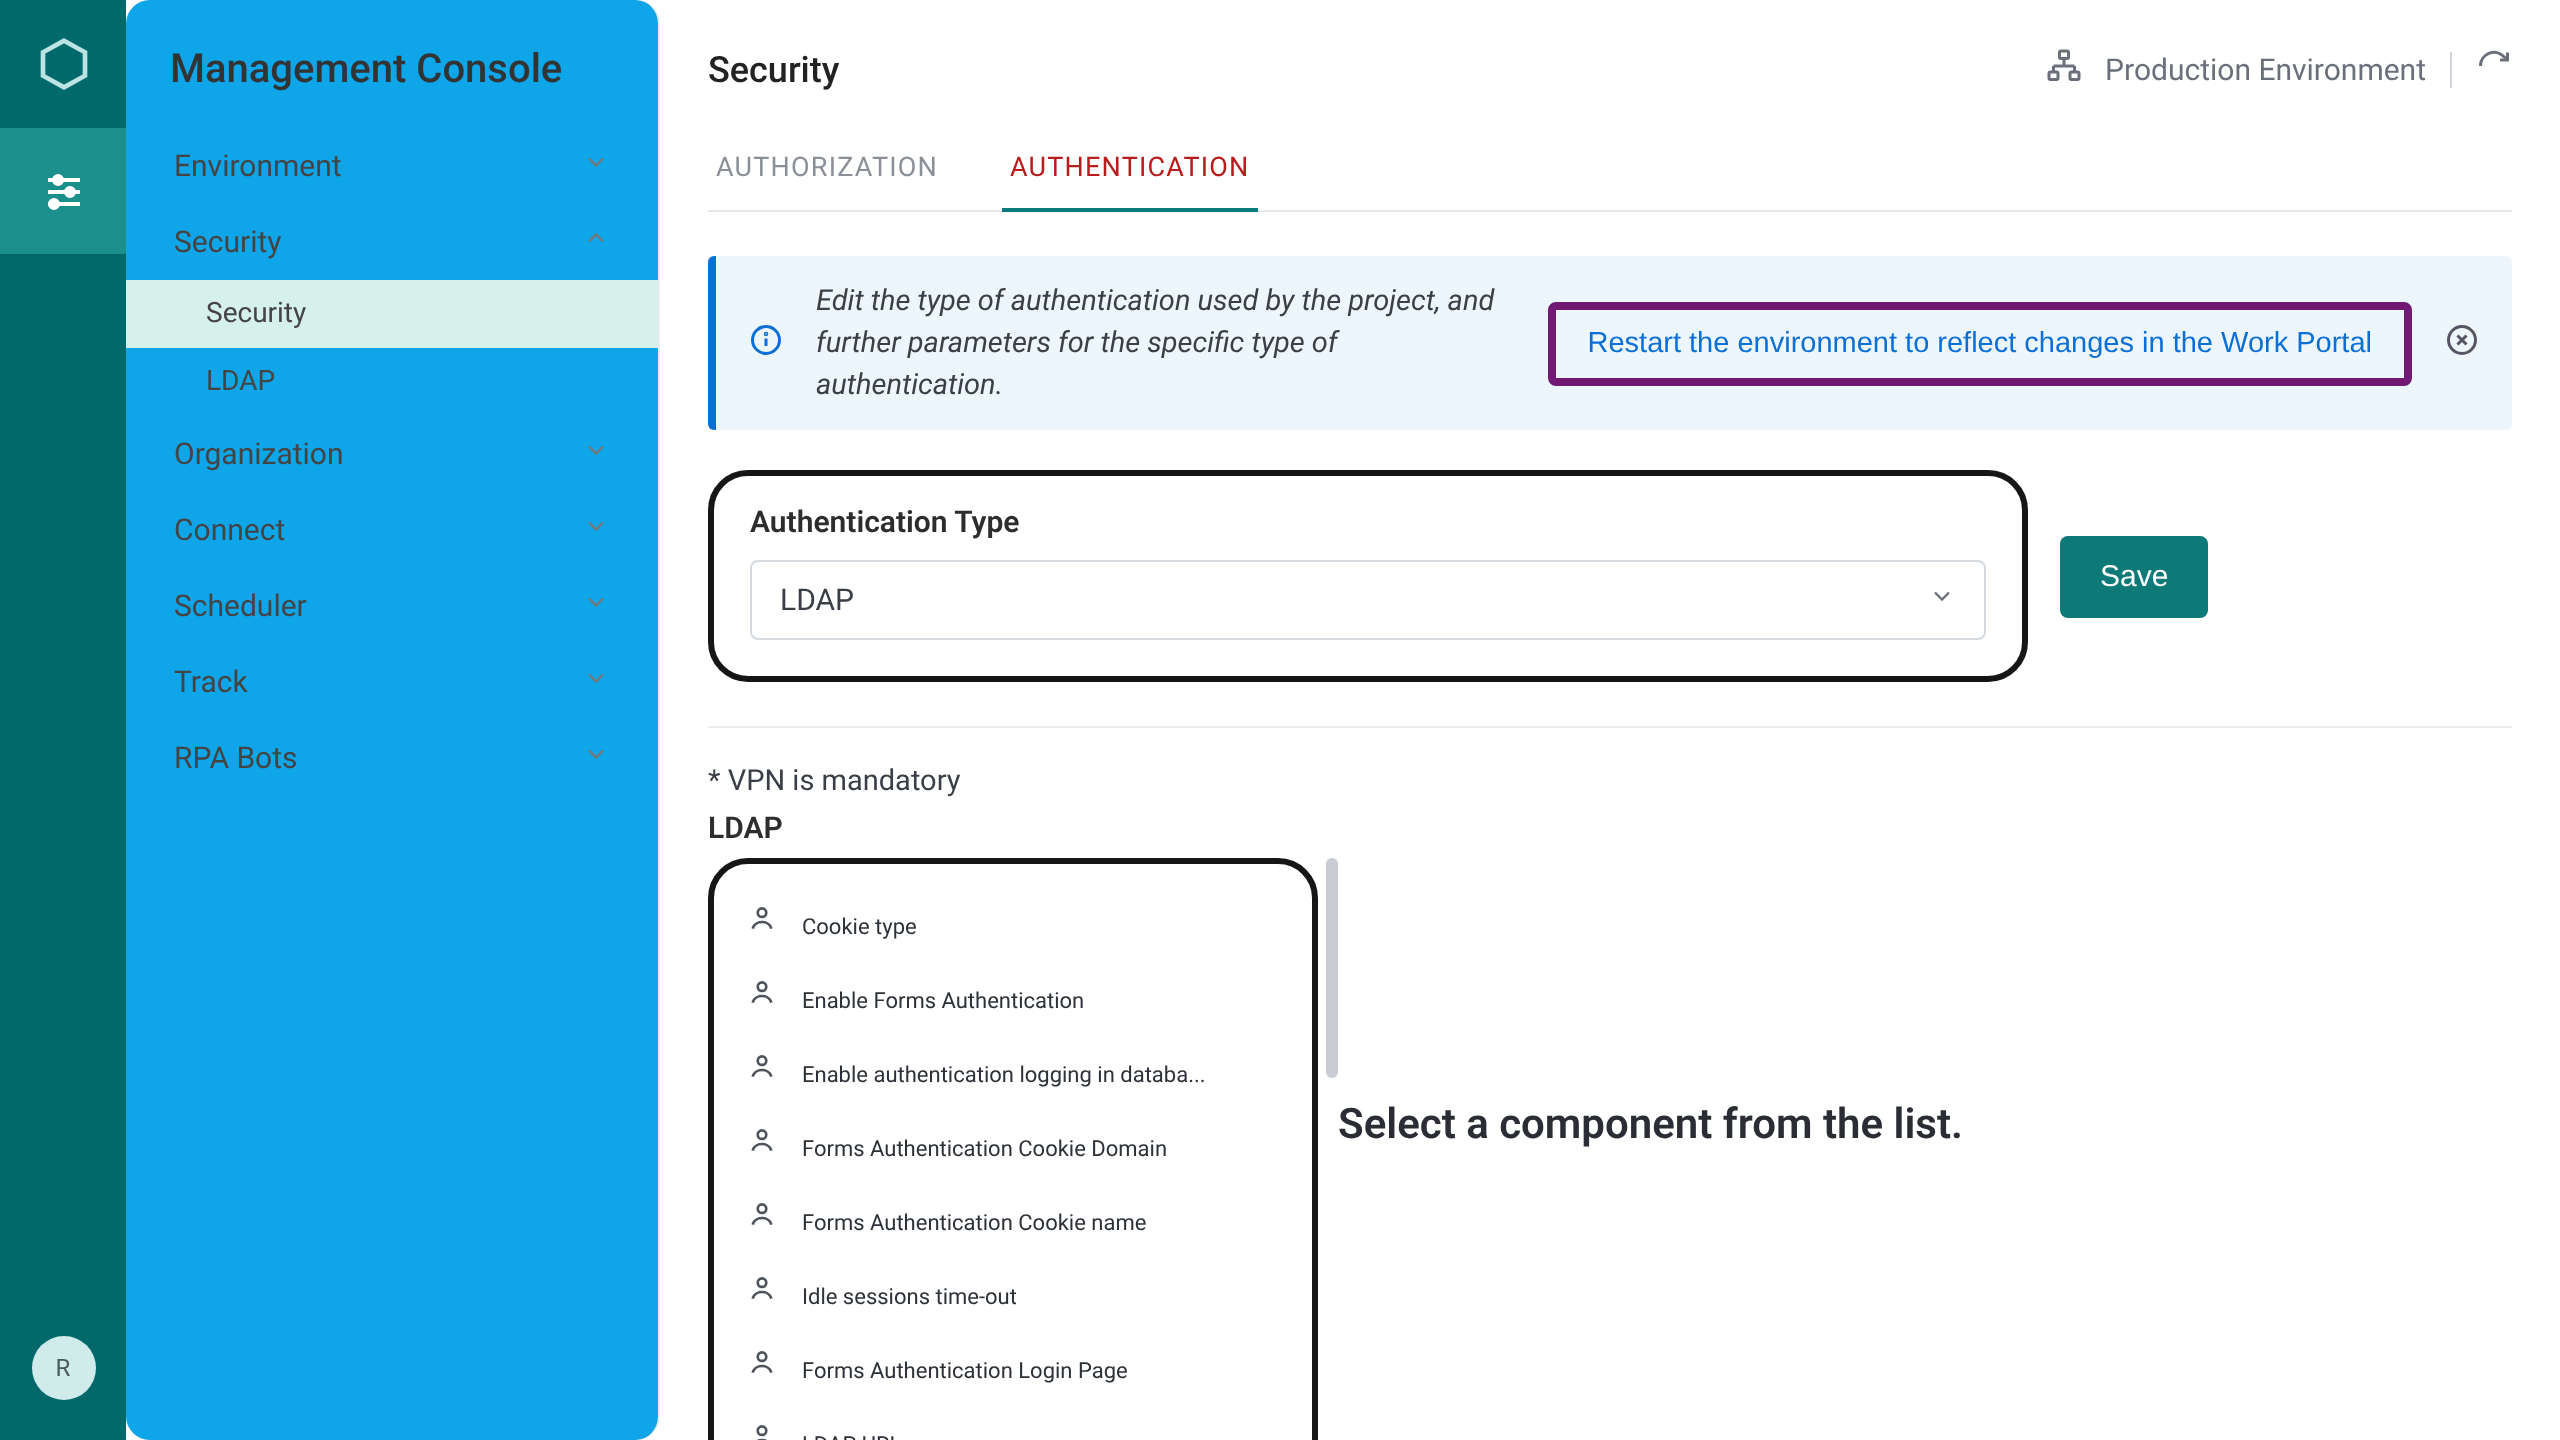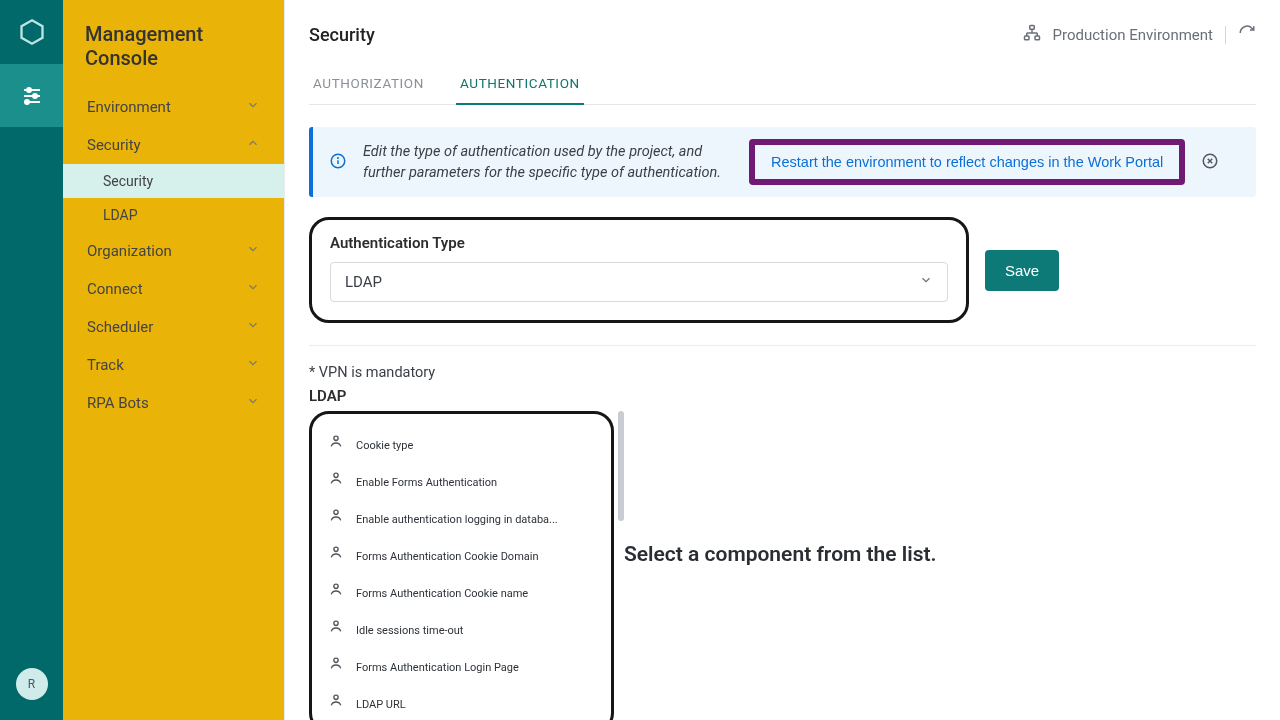--- a/index.html
+++ b/index.html
@@ -9,47 +9,47 @@
   
   .rail { width: 63px; background: #02696b; display: flex; flex-direction: column; align-items: center; }
   .rail-logo { width: 63px; height: 64px; display: flex; align-items: center; justify-content: center; }
   .rail-logo svg { width: 28px; height: 28px; stroke: #bce3e3; fill: none; stroke-width: 2; }
   .rail-item { width: 63px; height: 63px; display: flex; align-items: center; justify-content: center; background: #1a8f8c; }
   .rail-item svg { width: 24px; height: 24px; stroke: #fff; fill: none; stroke-width: 2; }
   .rail-spacer { flex: 1; }
   .rail-avatar { width: 32px; height: 32px; border-radius: 50%; background: #cfebea; color: #4b5a5a; display: flex; align-items: center; justify-content: center; font-size: 12px; margin-bottom: 20px; }
 
   
-  .sidebar { width: 222px; background: #eab308; border-right: 1px solid #e9ecef; display: flex; flex-direction: column; }
+  .sidebar { width: 267px; background: #0ea5e9; border-right: 1px solid #e9ecef; display: flex; flex-direction: column; border-radius: 12px; }
   .sidebar-title { font-size: 20px; font-weight: 500; color: #333; padding: 22px 22px 18px; }
   .side-nav { flex: 1; overflow-y: auto; }
   .nav-row { display: flex; align-items: flex-start; justify-content: space-between; padding: 10px 24px; font-size: 15px; color: #444; cursor: pointer; }
   .nav-row .chevron svg { width: 14px; height: 14px; stroke: #777; fill: none; stroke-width: 2; }
   .sub-nav .sub-row { padding: 9px 24px 9px 40px; font-size: 14px; color: #444; cursor: pointer; }
   .sub-row.sub-active { background: #d6f0ec; }
 
   
   .main { flex: 1; display: flex; flex-direction: column; padding: 24px 24px 0 24px; overflow: hidden; }
   .main-header { display: flex; align-items: center; justify-content: space-between; margin-bottom: 6px; }
   .page-title { font-size: 18px; font-weight: 500; color: #222; }
   .env-group { display: flex; align-items: center; gap: 12px; color: #6a6f7a; }
   .env-icon svg, .refresh-icon svg { width: 18px; height: 18px; stroke: #6a6f7a; fill: none; stroke-width: 2; }
   .env-divider { width: 1px; height: 18px; background: #d2d6dc; }
   .env-label { font-size: 15px; }
 
   
   .tabs { display: flex; gap: 28px; border-bottom: 1px solid #e4e7eb; margin-top: 14px; }
   .tab { padding: 10px 4px 12px; font-size: 13.5px; letter-spacing: 0.6px; color: #8b9098; cursor: pointer; }
-  .tab.active { color: #0f766e; border-bottom: 2px solid #0a7a7a; margin-bottom: -1px; text-align: center; }
+  .tab.active { color: #b91c1c; border-bottom: 2px solid #0a7a7a; margin-bottom: -1px; text-align: center; }
 
   
   .banner { display: flex; align-items: center; gap: 16px; background: #edf6fd; border-left: 4px solid #0b6fd6; padding: 12px 16px; margin-top: 22px; border-radius: 3px; }
   .banner-info-icon svg { width: 18px; height: 18px; stroke: #0b6fd6; fill: none; stroke-width: 2; }
   .banner-text { flex: 1; color: #3b3f46; font-size: 14.5px; line-height: 1.45; max-width: 370px; font-style: italic; }
-  .banner-action { border: 6px solid #701a75; color: #0b6fd6; background: transparent; padding: 9px 16px; font-size: 14.5px; border-radius: 4px; cursor: pointer; }
+  .banner-action { border: 4px solid #701a75; color: #0b6fd6; background: transparent; padding: 9px 16px; font-size: 14.5px; border-radius: 4px; cursor: pointer; }
   .banner-close svg { width: 18px; height: 18px; stroke: #556; fill: none; stroke-width: 2; cursor: pointer; }
 
   
   .auth-block { display: flex; align-items: center; gap: 16px; margin-top: 20px; }
   .auth-panel { flex: 0 0 660px; border: 3px solid #161616; border-radius: 20px; padding: 14px 18px 18px; }
   .auth-panel-label { font-size: 15px; font-weight: 600; margin-bottom: 10px; }
   .select { display: flex; align-items: center; justify-content: space-between; border: 1px solid #d5dadf; border-radius: 4px; padding: 10px 14px; font-size: 15px; color: #3a3f47; cursor: pointer; }
   .select .chevron svg { width: 14px; height: 14px; stroke: #6a6f7a; fill: none; stroke-width: 2; }
   .save-btn { background: #0e7a77; color: #fff; border: none; padding: 12px 20px; font-size: 15px; border-radius: 4px; cursor: pointer; font-weight: 500; }
 

